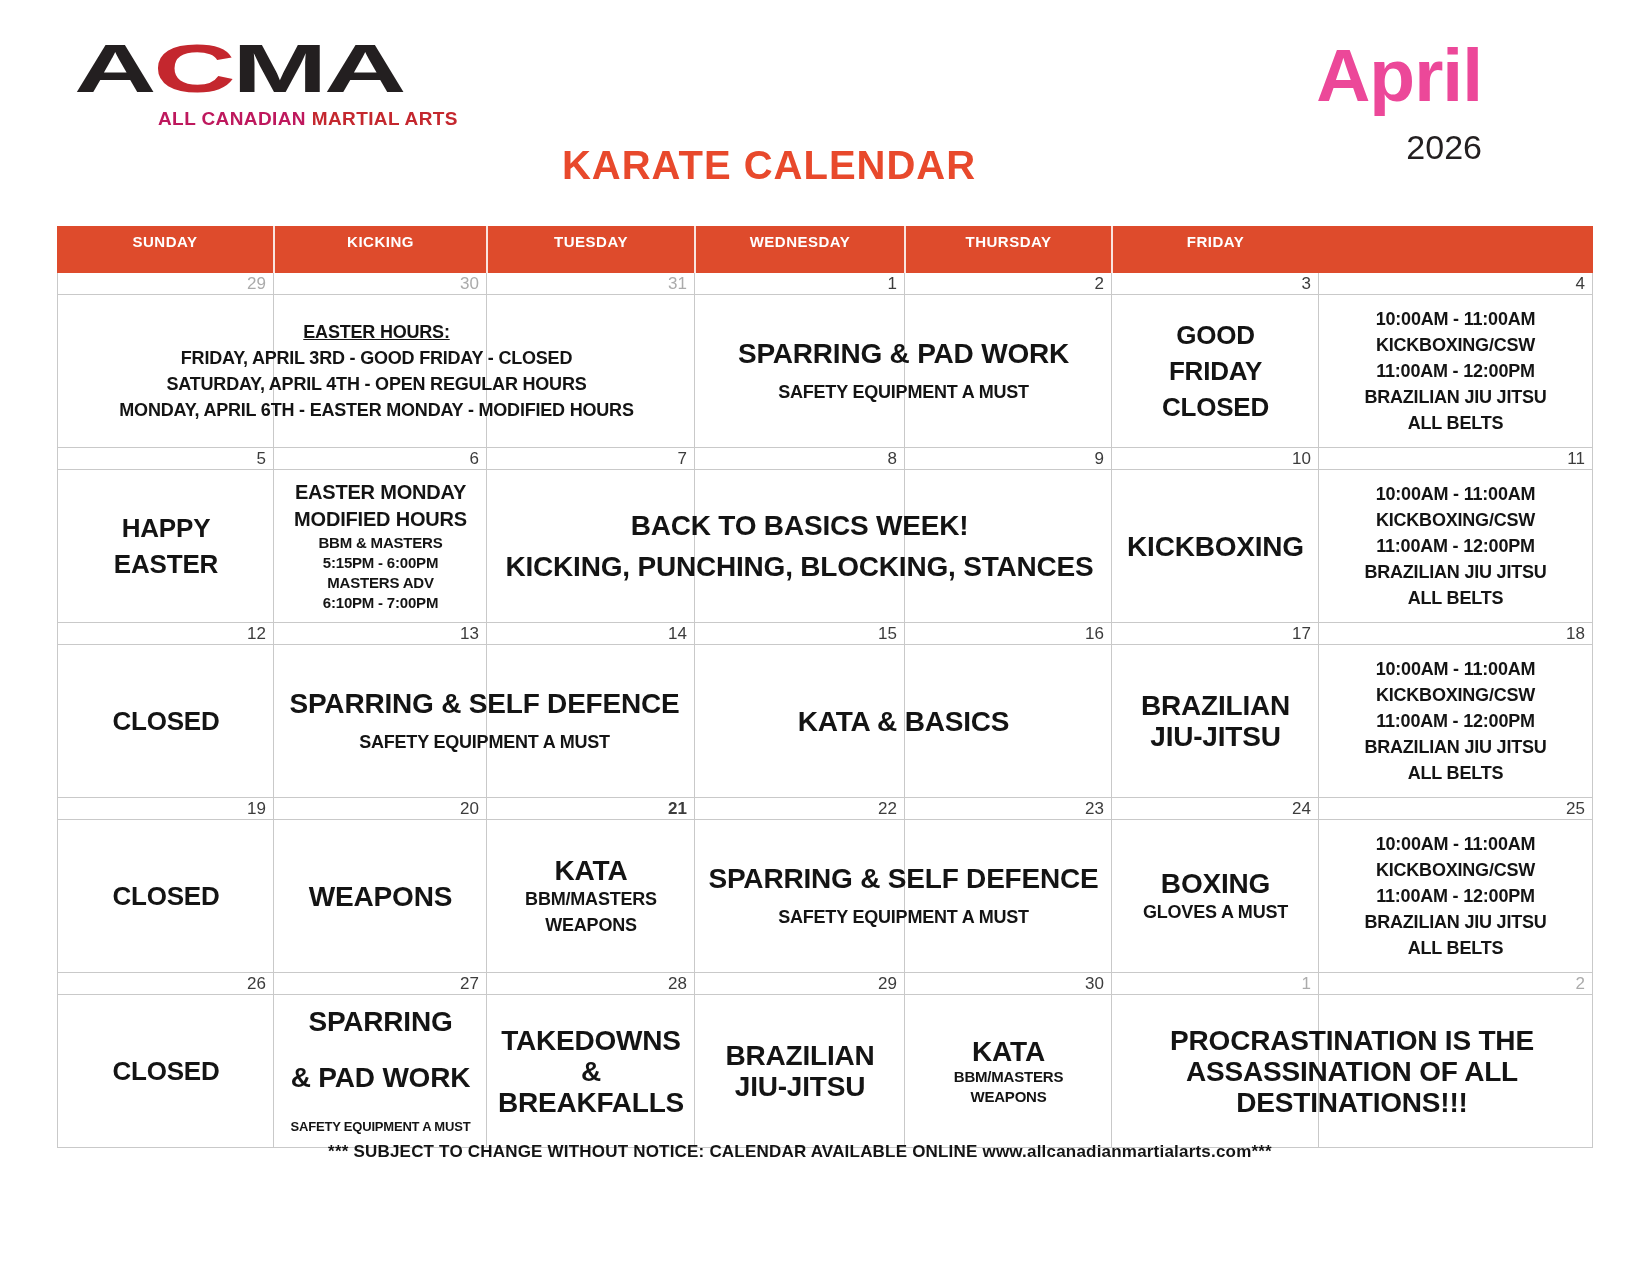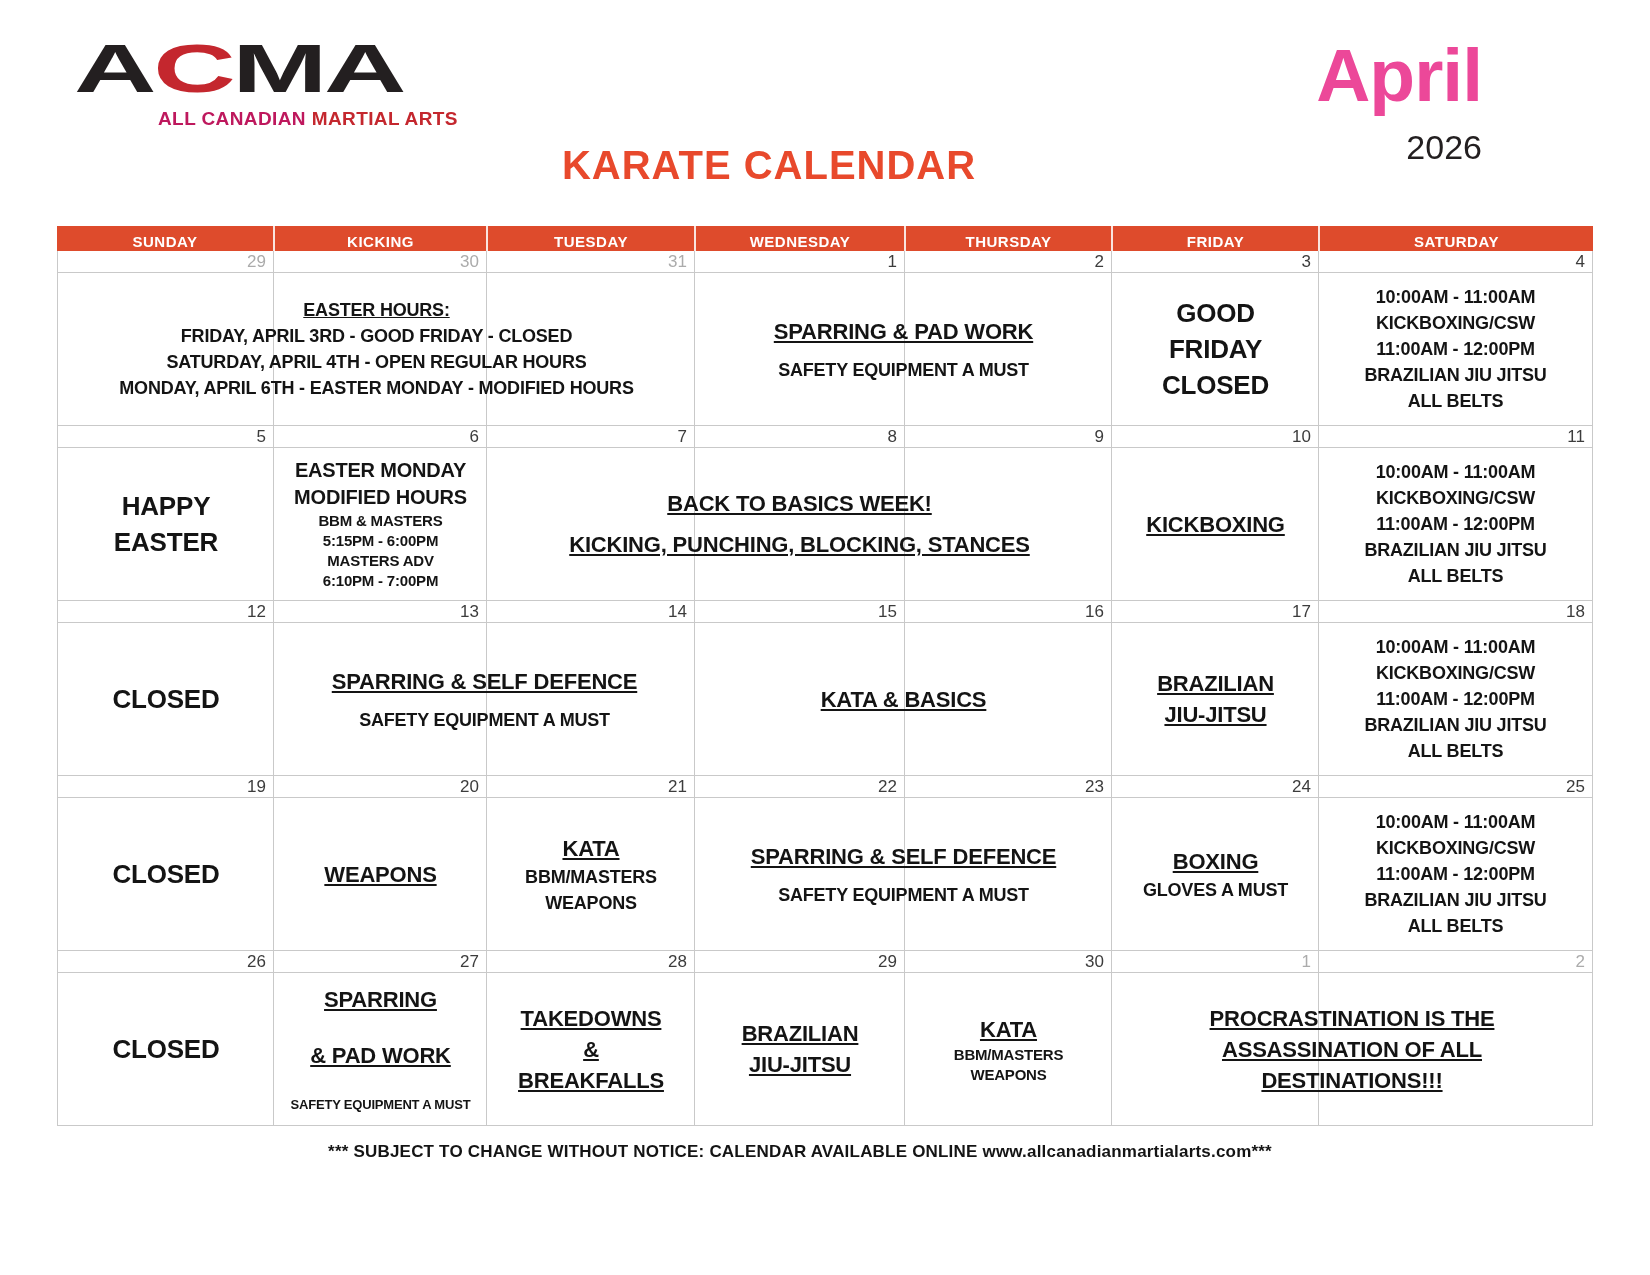--- a/index.html
+++ b/index.html
@@ -17,33 +17,33 @@
   
   .month{position:absolute;right:168px;top:40px;text-align:right;}
   .month-name{font-size:75px;font-weight:bold;color:#ec4899;line-height:.95;letter-spacing:-1px;}
   .month-year{font-size:34px;color:#231f20;margin-top:17px;}
 
   
   .title{position:absolute;top:143px;left:0;width:1538px;text-align:center;font-size:40px;font-weight:bold;color:#e8492c;letter-spacing:1px;}
 
   
   .calendar{position:absolute;left:57px;top:226px;width:1536px;}
-  .day-header-row{display:grid;grid-template-columns:216px 213px 208px 210px 207px 207px 1fr;background:#de4b2c;height:25px;}
+  .day-header-row{display:grid;grid-template-columns:216px 213px 208px 210px 207px 207px 1fr;background:#de4b2c;height:47px;}
   .day-header{color:#ffffff;font-size:15px;font-weight:bold;letter-spacing:.5px;text-align:center;line-height:31px;border-left:2px solid rgba(255,255,255,.85);}
   .day-header:first-child{border-left:none;}
 
   .week{display:grid;grid-template-columns:216px 213px 208px 210px 207px 207px 1fr;grid-template-rows:22px 152px;border-left:1px solid #c9c9c9;border-right:1px solid #c9c9c9;border-bottom:1px solid #c9c9c9;position:relative;}
   .date-cell{grid-row:1;text-align:right;padding-right:7px;font-size:17px;color:#3c3c3c;line-height:22px;border-bottom:1px solid #c9c9c9;border-right:1px solid #c9c9c9;}
   .date-cell.muted{color:#ababab;}
   .date-cell.no-r,.bg-cell.no-r{border-right:none;}
   .bg-cell{grid-row:2;border-right:1px solid #c9c9c9;}
   .event{grid-row:2;z-index:1;display:flex;flex-direction:column;justify-content:center;align-items:center;text-align:center;padding:4px 2px;color:#141414;font-weight:bold;letter-spacing:-.2px;}
   .line{white-space:nowrap;}
   .l-xl{font-size:26px;line-height:36px;}
-  .l-lg{font-size:22px;line-height:31px;text-decoration:underline;}
+  .l-lg{font-size:28px;line-height:31px;}
   .l-mlg{font-size:20px;line-height:27px;}
   .l-md{font-size:18px;line-height:26px;}
   .l-sm{font-size:15px;line-height:20px;}
   .l-xs{font-size:13px;line-height:18px;}
   .gap{margin-bottom:10px;}
   .u{text-decoration:underline;}
 
   
   .footer{position:absolute;top:1142px;left:0;width:1600px;text-align:center;font-size:17px;font-weight:bold;color:#141414;letter-spacing:.2px;}
 </style>
@@ -69,21 +69,20 @@
   <div class="title">KARATE CALENDAR</div>
 
   <div class="calendar">
     <div class="day-header-row">
         <div class="day-header">SUNDAY</div>
         <div class="day-header">KICKING</div>
         <div class="day-header">TUESDAY</div>
         <div class="day-header">WEDNESDAY</div>
         <div class="day-header">THURSDAY</div>
         <div class="day-header">FRIDAY</div>
-        <div class="day-header">SATURDAY</div>
       </div>
     <div>
         <div class="week">
           <div class="date-cell muted" style="grid-column: 1;">29</div>
           <div class="date-cell muted" style="grid-column: 2;">30</div>
           <div class="date-cell muted" style="grid-column: 3;">31</div>
           <div class="date-cell" style="grid-column: 4;">1</div>
           <div class="date-cell" style="grid-column: 5;">2</div>
           <div class="date-cell" style="grid-column: 6;">3</div>
           <div class="date-cell no-r" style="grid-column: 7;">4</div>
@@ -192,21 +191,21 @@
             <div class="line l-md">10:00AM - 11:00AM</div>
             <div class="line l-md">KICKBOXING/CSW</div>
             <div class="line l-md">11:00AM - 12:00PM</div>
             <div class="line l-md">BRAZILIAN JIU JITSU</div>
             <div class="line l-md">ALL BELTS</div>
           </div>
         </div>
         <div class="week">
           <div class="date-cell" style="grid-column: 1;">19</div>
           <div class="date-cell" style="grid-column: 2;">20</div>
-          <div class="date-cell" style="grid-column: 3;">21</div>
+          <div class="date-cell" style="grid-column: 3; font-weight: bold;">21</div>
           <div class="date-cell" style="grid-column: 4;">22</div>
           <div class="date-cell" style="grid-column: 5;">23</div>
           <div class="date-cell" style="grid-column: 6;">24</div>
           <div class="date-cell no-r" style="grid-column: 7;">25</div>
           <div class="bg-cell" style="grid-column: 1;"></div>
           <div class="bg-cell" style="grid-column: 2;"></div>
           <div class="bg-cell" style="grid-column: 3;"></div>
           <div class="bg-cell" style="grid-column: 4;"></div>
           <div class="bg-cell" style="grid-column: 5;"></div>
           <div class="bg-cell" style="grid-column: 6;"></div>

